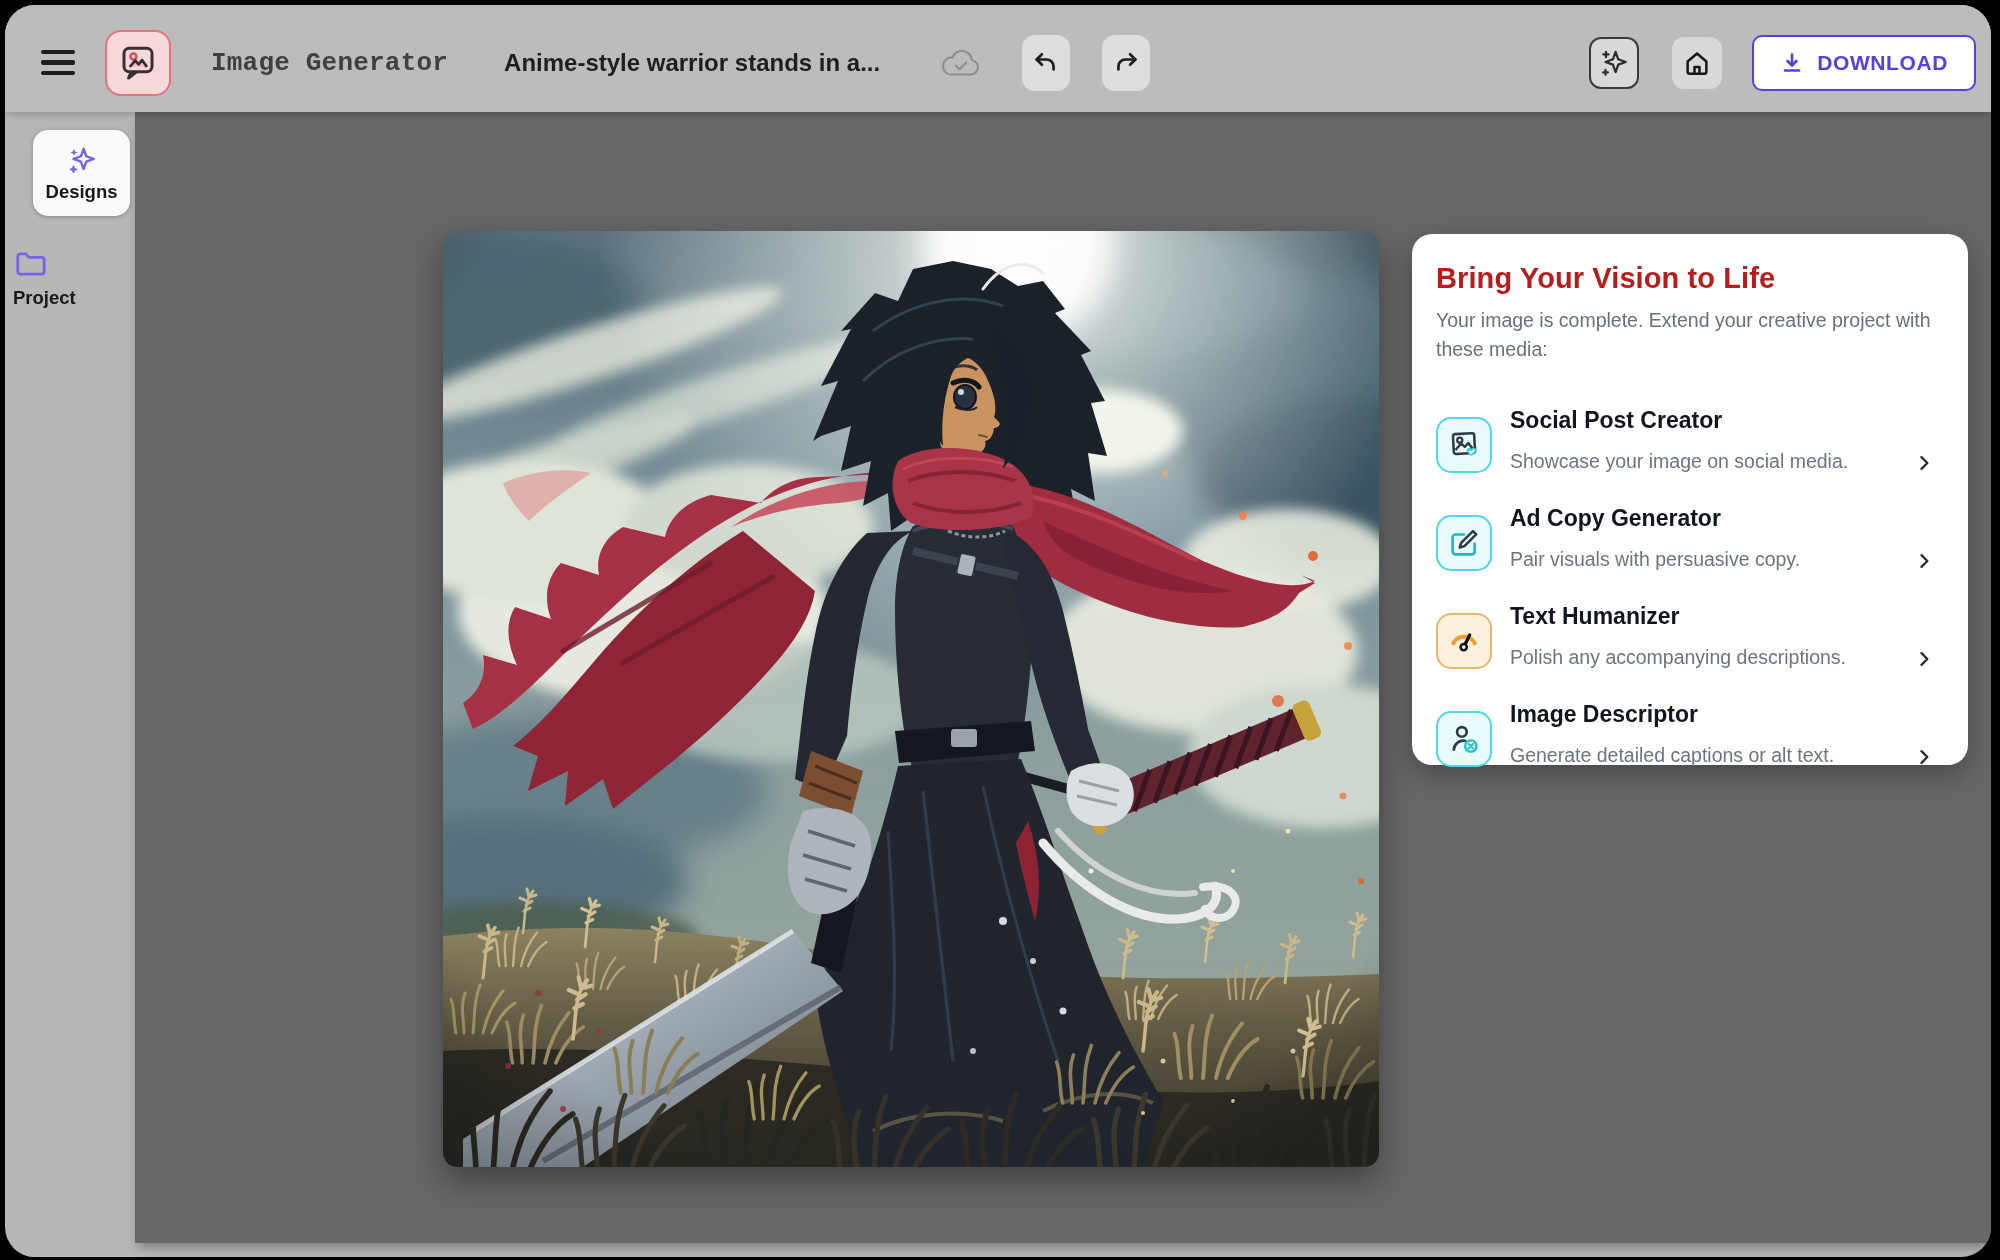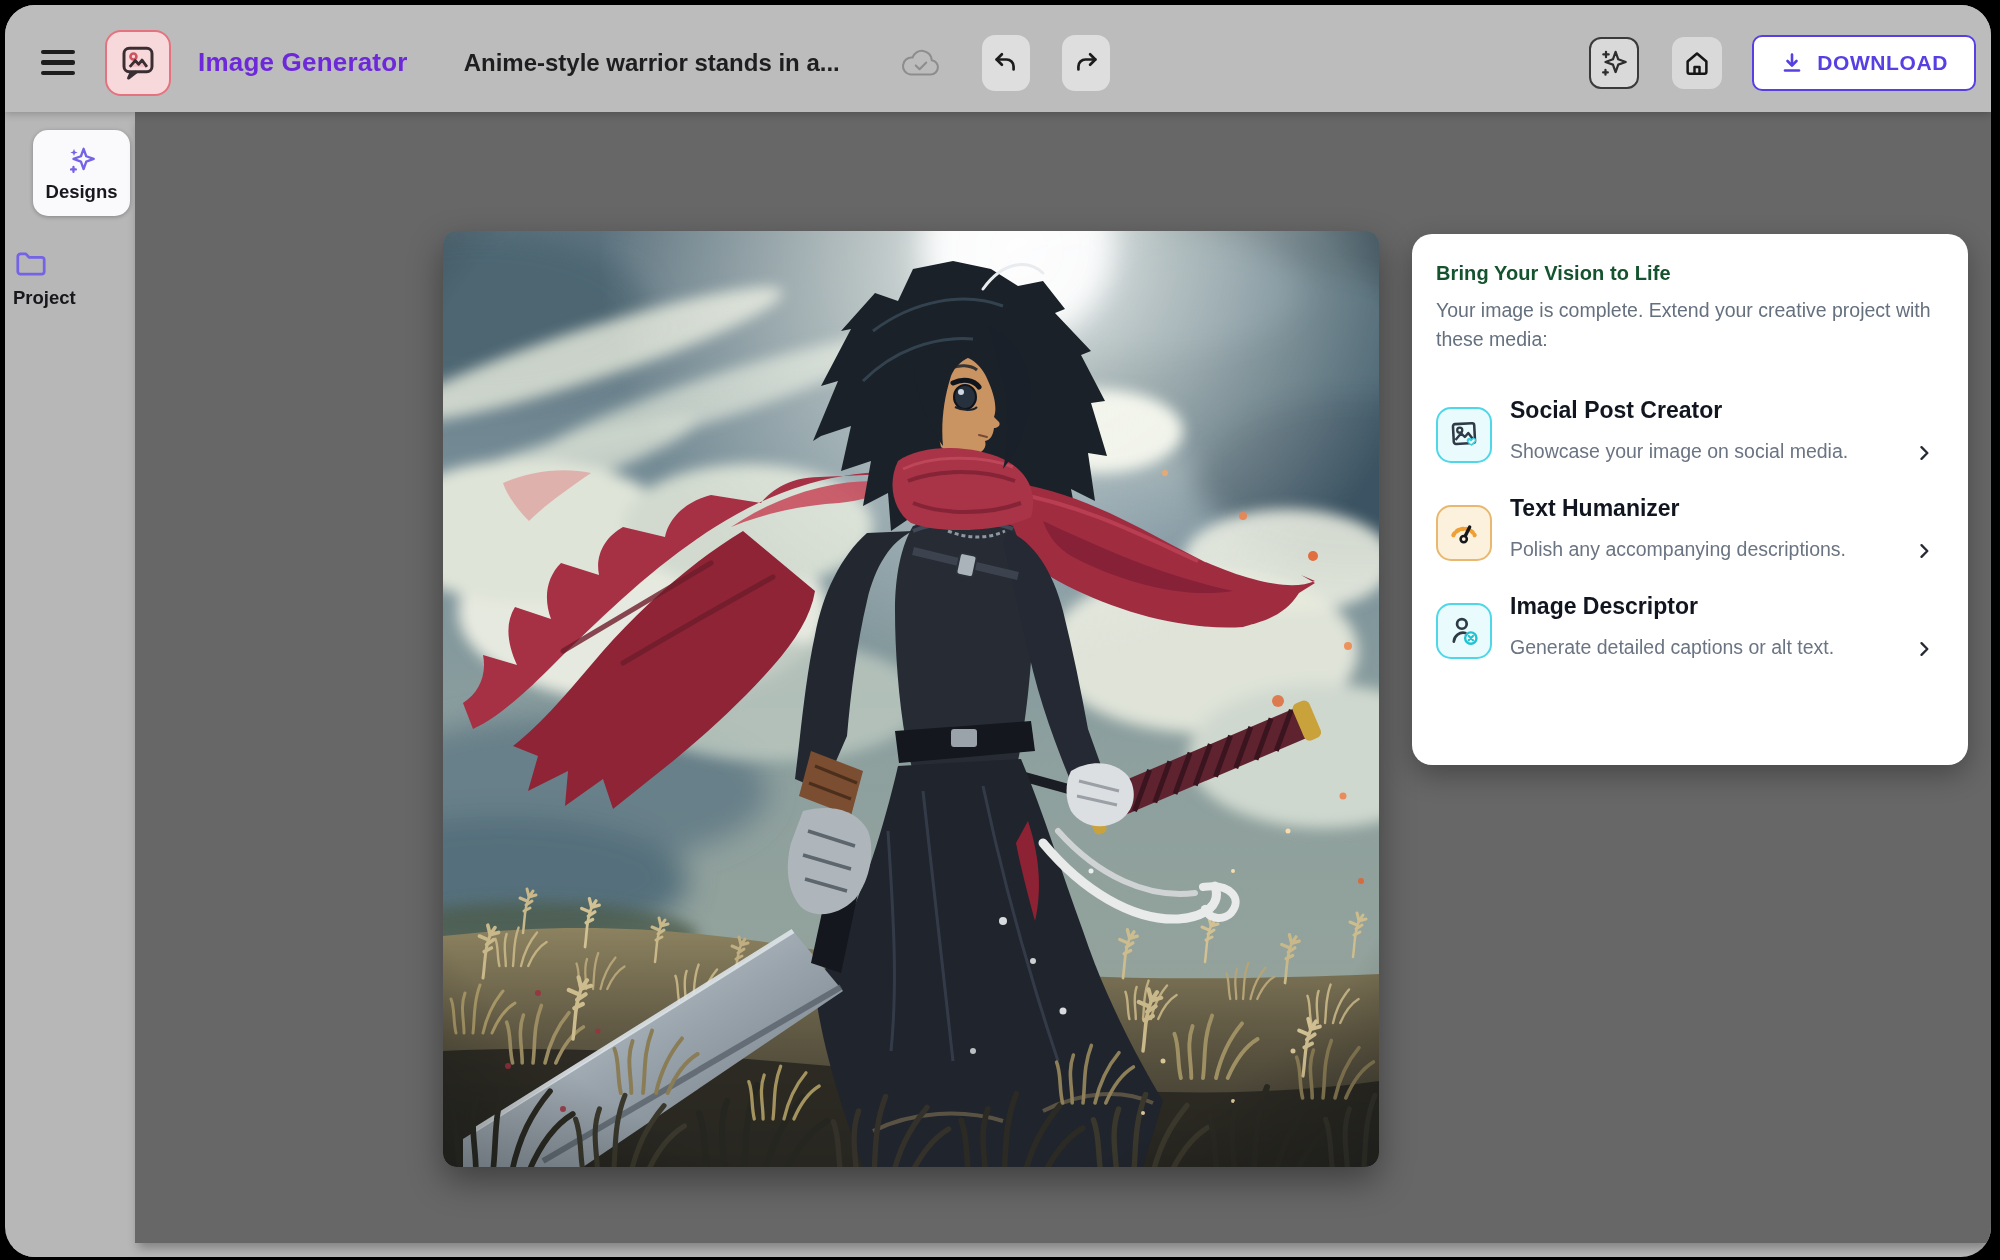--- a/index.html
+++ b/index.html
@@ -9,21 +9,21 @@
             background:#b7b7b7; border-radius:30px; overflow:hidden; }
 
   
   .header { position:absolute; left:0; top:0; right:0; height:107px; background:#bcbcbc;
             display:flex; align-items:center; padding:8px 0 0 36px;
             box-shadow:0 2px 8px rgba(0,0,0,.22); z-index:10; }
   .hamburger { width:40px; height:34px; display:flex; flex-direction:column; justify-content:center; gap:6px; cursor:pointer; }
   .hamburger span { display:block; width:34px; height:4.5px; background:#1d1d1d; border-radius:2px; }
   .app-icon { width:66px; height:66px; margin-left:24px; border-radius:16px; background:#f8d9db;
               border:2.5px solid #e5737f; display:flex; align-items:center; justify-content:center; }
-  .app-title { margin-left:27px; font-size:26px; font-weight:700; color:#6d28d9; letter-spacing:.2px; }
+  .app-title { margin-left:40px; font-size:26px; font-weight:700; color:#404040; letter-spacing:.2px;font-family:Liberation Mono, monospace; }
   .prompt-title { margin-left:56px; font-size:24px; font-weight:600; color:#1e1e20; }
   .cloud-status { margin-left:60px; opacity:.32; display:flex; }
   .icon-btn { width:48px; height:56px; border-radius:13px; background:#dedede; border:none;
               display:flex; align-items:center; justify-content:center; cursor:pointer; }
   .icon-btn.undo { margin-left:40px; }
   .icon-btn.redo { margin-left:32px; }
   .spacer { flex:1; }
   .tool-btn { width:50px; height:52px; border-radius:12px; background:#d9d9d9; border:none;
               display:flex; align-items:center; justify-content:center; cursor:pointer; }
   .tool-btn.sparkle { border:2px solid #3a3a3a; }
@@ -47,21 +47,21 @@
   .canvas { position:absolute; left:130px; top:107px; right:0; bottom:14px; background:#676767;
             box-shadow:0 8px 10px -3px rgba(0,0,0,.3); }
   .artwork { position:absolute; left:308px; top:119px; width:936px; height:936px; border-radius:14px;
              overflow:hidden; box-shadow:0 14px 34px rgba(0,0,0,.38); cursor:pointer; }
   .artwork svg { display:block; width:100%; height:100%; }
 
   
   .steps-panel { position:absolute; left:1277px; top:122px; width:556px; height:531px;
                  background:#ffffff; border-radius:20px; box-shadow:0 10px 28px rgba(0,0,0,.30);
                  padding:28px 28px 20px 24px; }
-  .panel-title { font-size:20px; font-weight:700; color:#14532d; letter-spacing:.1px; }
+  .panel-title { font-size:29px; font-weight:700; color:#b91c1c; letter-spacing:.1px; }
   .panel-sub { margin-top:11px; font-size:19.5px; line-height:1.5; color:#65707e; max-width:496px; }
   .steps { margin-top:10px; }
   .step { display:flex; align-items:flex-end; height:98px; cursor:pointer; }
   .step-icon { width:56px; height:56px; border-radius:15px; border:2.5px solid;
                display:flex; align-items:center; justify-content:center; flex:0 0 auto; }
   .ic-cyan { background:#e9fbfd; border-color:#4ed7e8; }
   .ic-amber { background:#fbf1dd; border-color:#e9b870; }
   .step-text { margin-left:18px; }
   .step-title { font-size:23px; font-weight:700; color:#10151f; }
   .step-desc { margin-top:16px; font-size:19.5px; color:#6a7482; }
@@ -404,20 +404,37 @@
             <div class="step-title">Social Post Creator</div>
             <div class="step-desc">Showcase your image on social media.</div>
           </div>
           <span class="step-chevron">
             <svg width="20" height="20" viewBox="0 0 24 24" fill="none" stroke="#252b35" stroke-width="2.8" stroke-linecap="round" stroke-linejoin="round">
                 <path d="m9 5 7 7-7 7"></path>
               </svg>
           </span>
         </div>
 
+        <div class="step">
+          <div class="step-icon ic-cyan">
+            <svg width="34" height="34" viewBox="0 0 24 24" fill="none">
+              <path d="M19.5 12.5v5.5a2 2 0 0 1-2 2H6a2 2 0 0 1-2-2V8a2 2 0 0 1 2-2h6" stroke="#29b4c8" stroke-width="1.9" stroke-linecap="round"></path>
+              <path d="M18.3 3.6l2.3 2.3L12.3 14.2 9 15.2l1-3.3Z" stroke="#2e3a45" stroke-width="1.8" stroke-linejoin="round"></path>
+            </svg>
+          </div>
+          <div class="step-text">
+            <div class="step-title">Ad Copy Generator</div>
+            <div class="step-desc">Pair visuals with persuasive copy.</div>
+          </div>
+          <span class="step-chevron">
+            <svg width="20" height="20" viewBox="0 0 24 24" fill="none" stroke="#252b35" stroke-width="2.8" stroke-linecap="round" stroke-linejoin="round">
+                <path d="m9 5 7 7-7 7"></path>
+              </svg>
+          </span>
+        </div>
 
         <div class="step">
           <div class="step-icon ic-amber">
             <svg width="34" height="34" viewBox="0 0 24 24" fill="none">
               <path d="M4.5 13.5A8.5 8.5 0 0 1 19.5 13.5" stroke="#ef9f33" stroke-width="3" stroke-dasharray="1.6 2" stroke-linecap="round"></path>
               <path d="M12.2 15.5 16 7.8" stroke="#16181c" stroke-width="2.4" stroke-linecap="round"></path>
               <circle cx="11.8" cy="16.3" r="2.2" stroke="#16181c" stroke-width="1.8" fill="#fbf1dd"></circle>
             </svg>
           </div>
           <div class="step-text">

